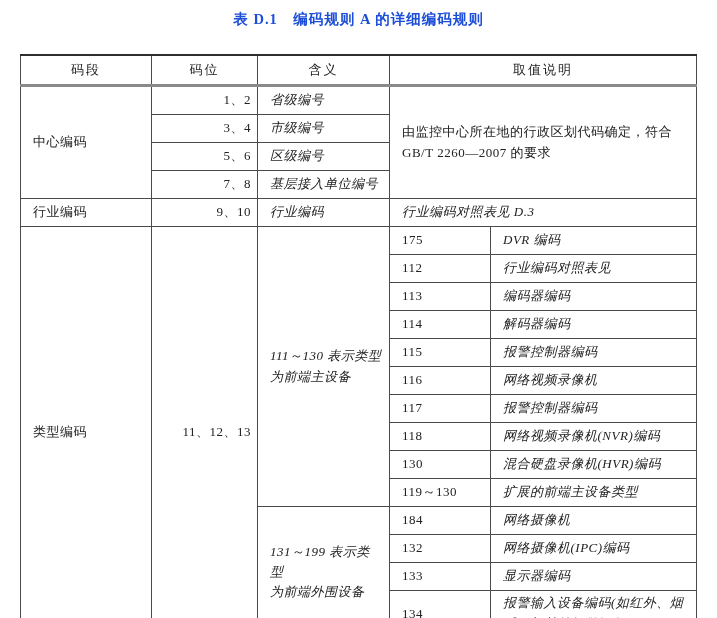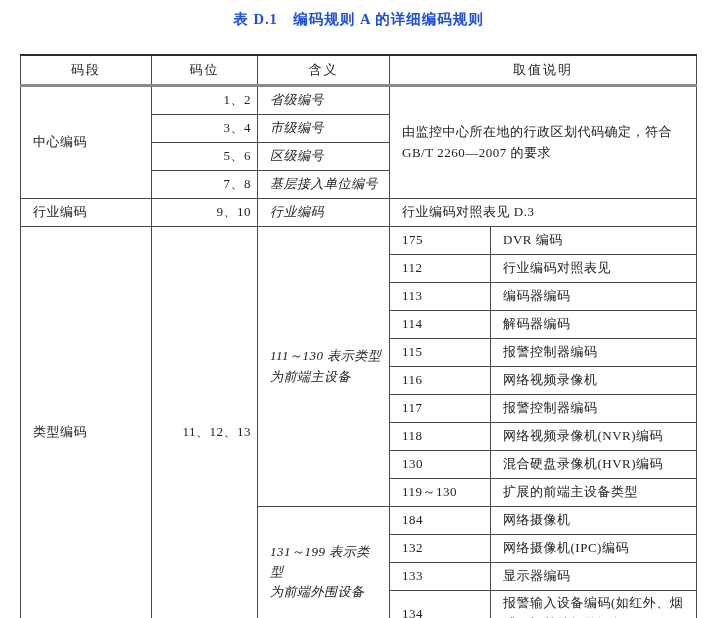--- a/index.html
+++ b/index.html
@@ -68,21 +68,21 @@
     margin-top: 8px;
   }
   .valdesc-cell {
     white-space: pre-line;
     letter-spacing: 1.6px;
     line-height: 1.9;
     padding-left: 13px;
     padding-right: 10px;
   }
   .code-cell { padding-left: 13px; }
-  .desc-cell { padding-left: 13px; letter-spacing: 0.8px; }
+  .desc-cell { padding-left: 13px; letter-spacing: 0.8px; font-style: italic; }
   .tall-row td.desc-cell {
     white-space: pre-line;
     line-height: 1.6;
   }
   .tall-row td { height: 40px; }
 </style>
 </head>
 <body>
 
 <div class="page">

